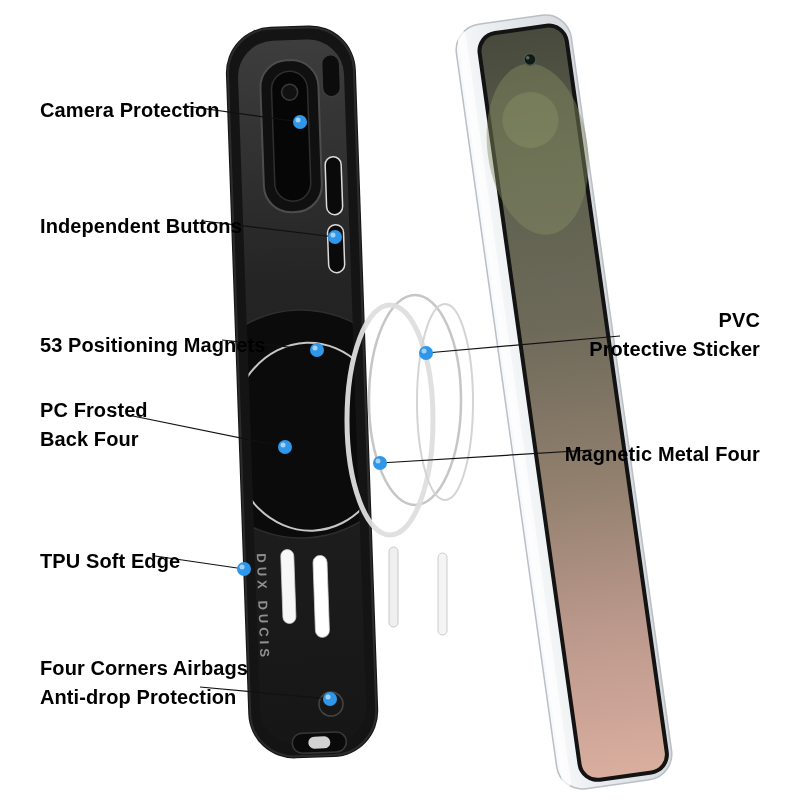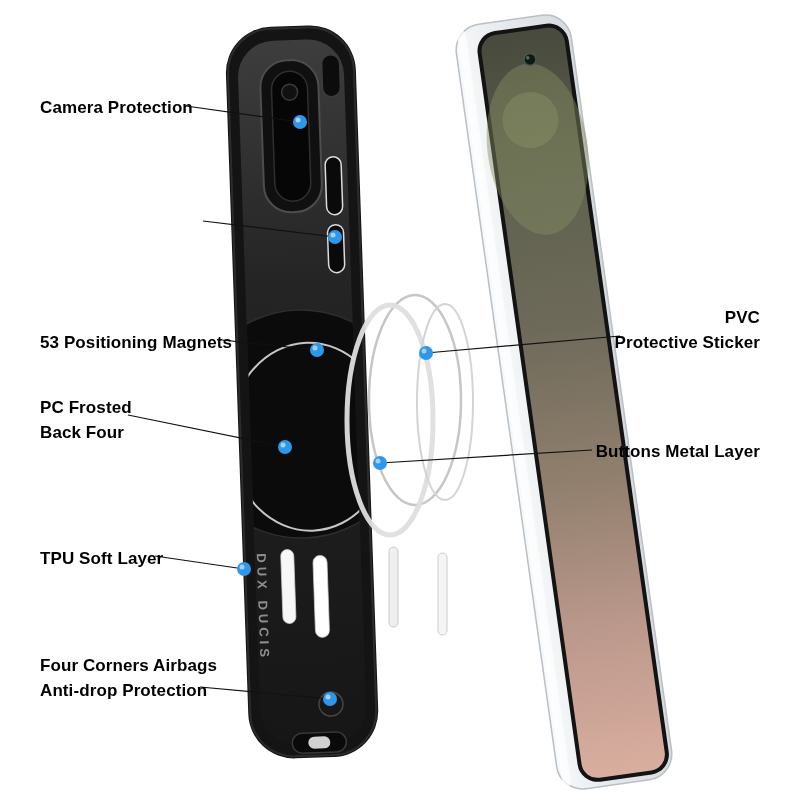--- a/index.html
+++ b/index.html
@@ -2,21 +2,21 @@
 <html><head>
 <meta charset="utf-8">
 <style>
   html,body{margin:0;padding:0;background:#ffffff;}
   .stage{
     position:relative;width:800px;height:800px;background:#ffffff;overflow:hidden;
     font-family:"Liberation Sans",sans-serif;
   }
   .scene{position:absolute;left:0;top:0;}
   .callout{
-    position:absolute;font-size:17px;font-weight:600;color:#000;
+    position:absolute;font-size:20px;font-weight:600;color:#000;
     line-height:1.45;white-space:pre-line;letter-spacing:.1px;
   }
   .callout.right{text-align:right;}
 </style>
 </head>
 <body>
 
 <div class="stage">
 
   <svg class="scene" width="800" height="800" viewBox="0 0 800 800">
@@ -129,24 +129,25 @@
           <circle cx="424" cy="351" r="2.5" fill="#bfe0f8" opacity="0.8"></circle>
       </g>
       <g>
         <circle cx="380" cy="463" r="7" fill="#2f97e9"></circle>
           <circle cx="378" cy="461" r="2.5" fill="#bfe0f8" opacity="0.8"></circle>
       </g>
     </g>
   </svg>
 
   <div class="callout" style="left:40px;top:96px">Camera Protection</div>
+  <div class="callout" style="left:40px;top:212px">Independent Buttons</div>
   <div class="callout" style="left:40px;top:331px">53 Positioning Magnets</div>
   <div class="callout" style="left:40px;top:396px">PC Frosted
 Back Four</div>
-  <div class="callout" style="left:40px;top:547px">TPU Soft Layer</div>
+  <div class="callout" style="left:40px;top:547px">TPU Soft Edge</div>
   <div class="callout right" style="right:40px;top:306px">PVC
 Protective Sticker</div>
 
   <div class="callout" style="left:40px;top:654px">Four Corners Airbags
 Anti-drop Protection</div>
-  <div class="callout right" style="right:40px;top:440px">Buttons Metal Layer</div>
+  <div class="callout right" style="right:40px;top:440px">Magnetic Metal Four</div>
 
 </div>
 
 </body></html>

